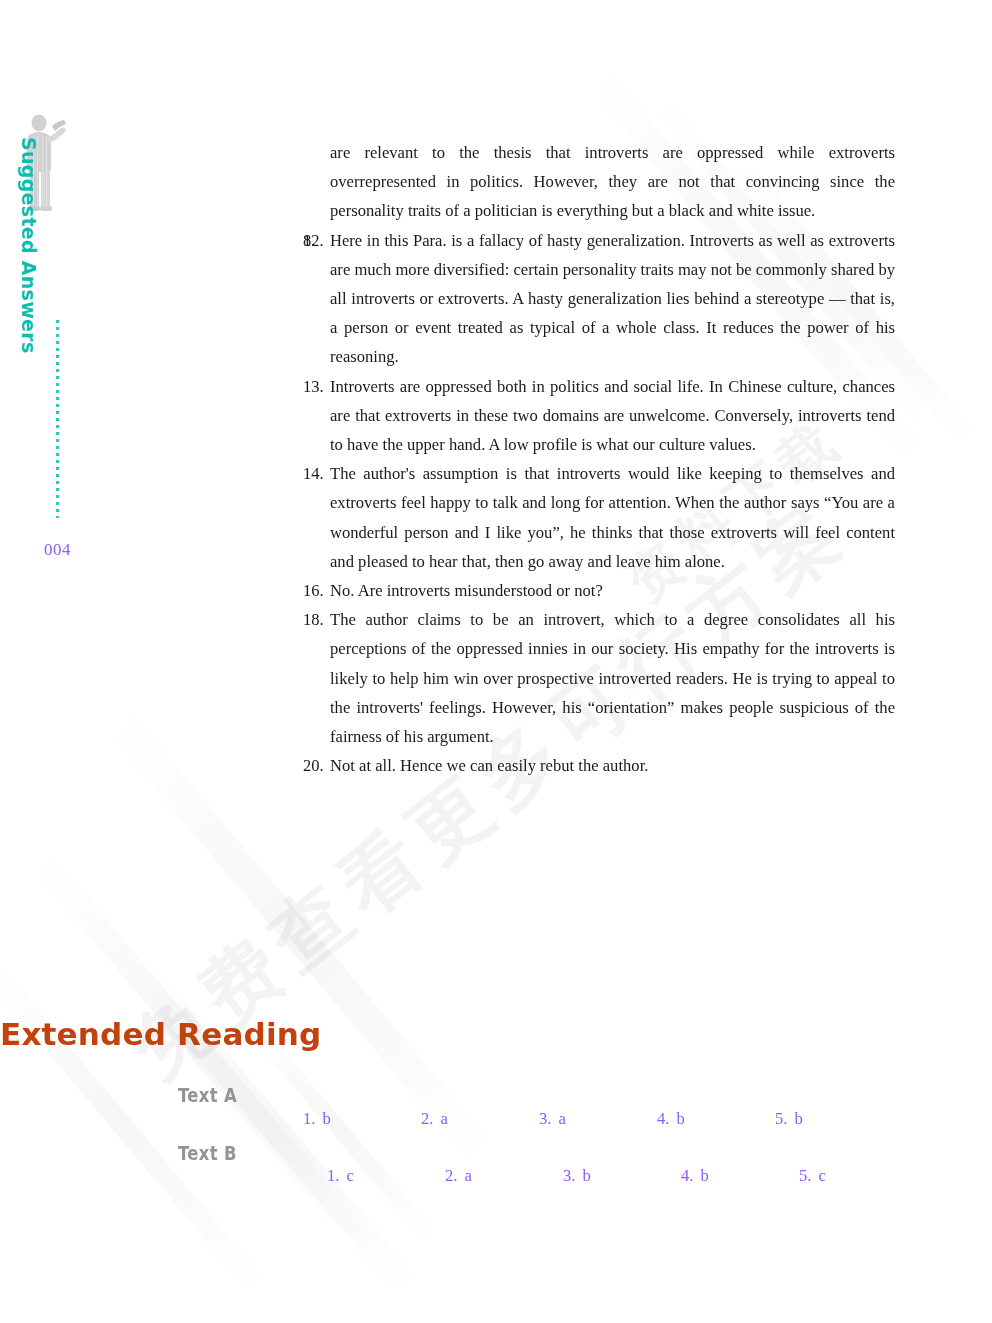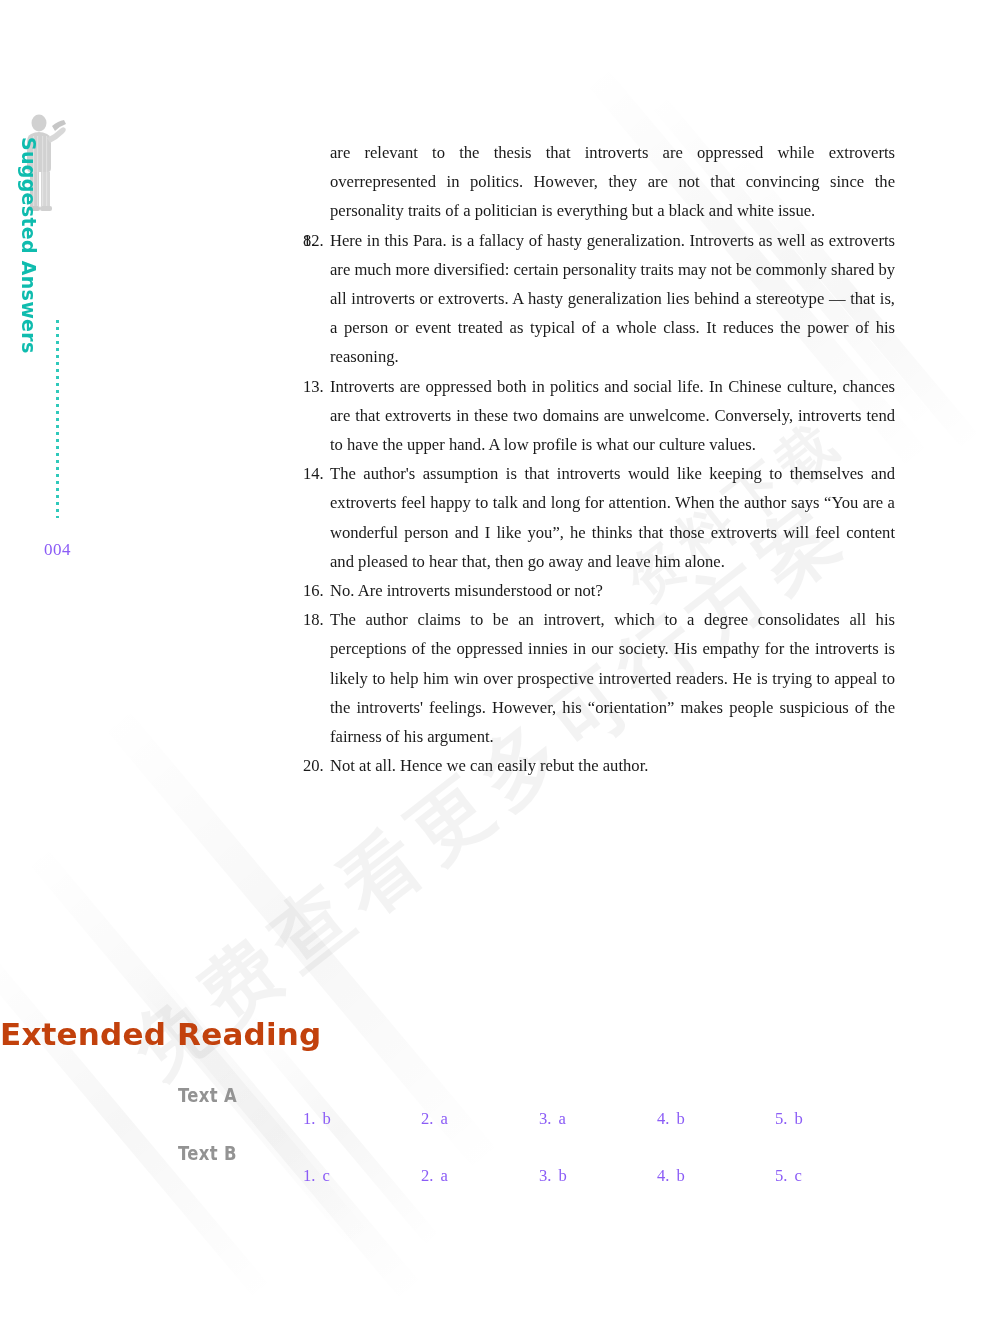--- a/index.html
+++ b/index.html
@@ -159,21 +159,21 @@
   #text-b-label { top: 1141px; }
 
   .answer-row {
     position: absolute;
     left: 303px;
     width: 560px;
     height: 24px;
     z-index: 1;
   }
   #answer-row-a { top: 1109px; }
-  #answer-row-b { top: 1166px; }
+  #answer-row-b { top: 1166px; margin-left: 24px; }
   .answer-cell {
     position: absolute;
     font-family: "Liberation Serif", serif;
     font-size: 16.6px;
     color: #8b5cf6;
     white-space: nowrap;
   }
   .answer-cell .ans-num { margin-right: 7px; }
 </style>
 </head>

